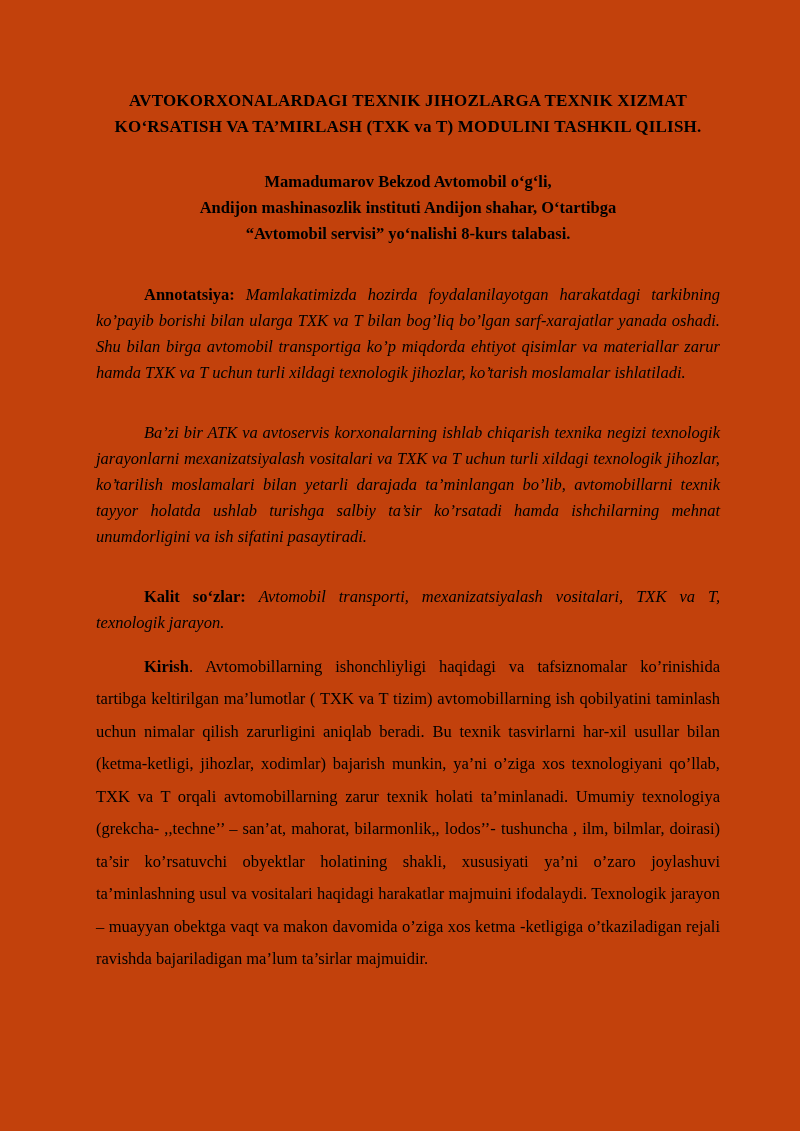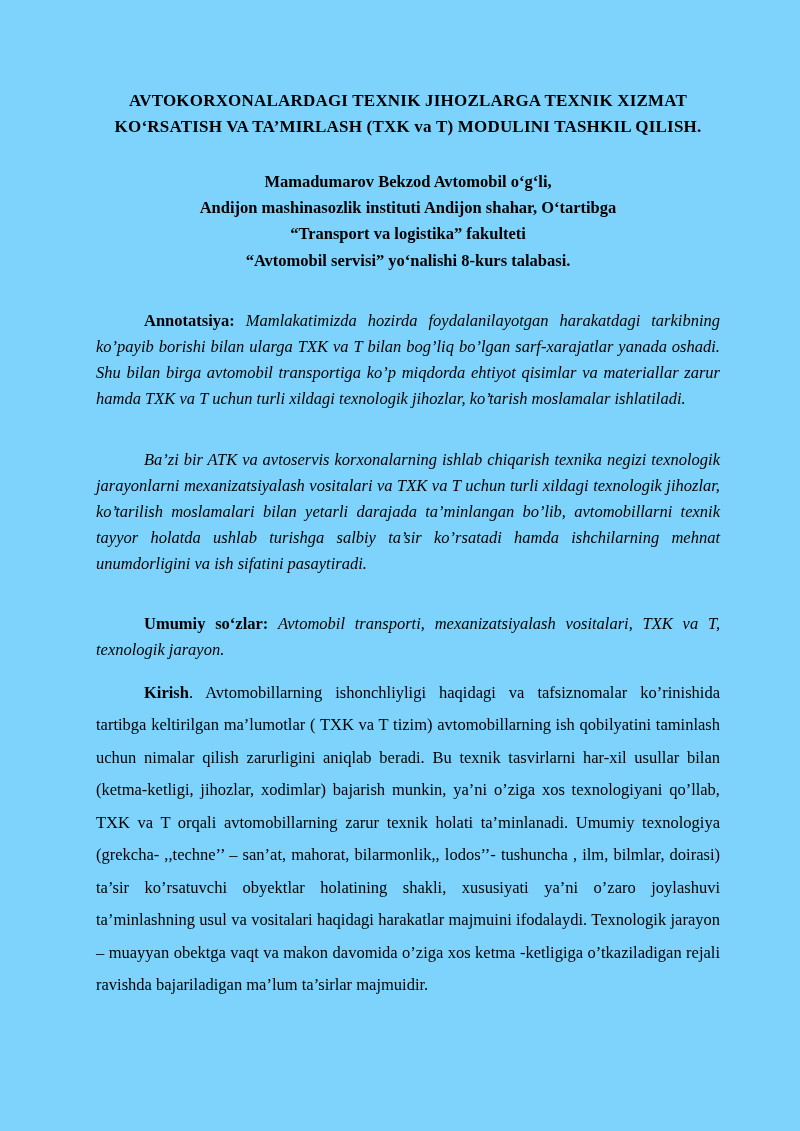--- a/index.html
+++ b/index.html
@@ -1,21 +1,21 @@
 <!DOCTYPE html>
 <html><head>
 <meta charset="utf-8">
 <style>
   * { margin: 0; padding: 0; box-sizing: border-box; }
   html, body { background: #e8e8e8; }
   body { display: flex; justify-content: center; }
   .page {
     width: 800px;
     height: 1131px;
-    background: #7dd3fc;
+    background: #c2410c;
     color: #000000;
     font-family: "Liberation Serif", "DejaVu Serif", serif;
     padding: 88px 80px 40px 96px;
     overflow: hidden;
   }
   .title {
     font-size: 17px;
     font-weight: bold;
     text-align: center;
     line-height: 1.55;
@@ -47,29 +47,28 @@
 </head>
 <body>
 
 <div class="page">
 
   <h1 class="title">AVTOKORXONALARDAGI TEXNIK JIHOZLARGA TEXNIK XIZMAT KO‘RSATISH VA TA’MIRLASH (TXK va T) MODULINI TASHKIL QILISH.</h1>
 
   <div class="authors">
     <p>Mamadumarov Bekzod Avtomobil o‘g‘li,</p>
     <p>Andijon mashinasozlik instituti Andijon shahar, O‘tartibga</p>
-    <p>“Transport va logistika” fakulteti</p>
     <p>“Avtomobil servisi” yo‘nalishi 8-kurs talabasi.</p>
   </div>
 
   <div class="body-text">
 
     <p class="para italic"><span class="bold upright">Annotatsiya:</span> <span>Mamlakatimizda hozirda foydalanilayotgan harakatdagi tarkibning ko’payib borishi bilan ularga TXK va T bilan bog’liq bo’lgan sarf-xarajatlar yanada oshadi. Shu bilan birga avtomobil transportiga ko’p miqdorda ehtiyot qisimlar va materiallar zarur hamda TXK va T uchun turli xildagi texnologik jihozlar,  ko’tarish moslamalar ishlatiladi.</span></p>
 
     <p class="para italic"><span>Ba’zi bir ATK va avtoservis korxonalarning ishlab chiqarish texnika negizi texnologik jarayonlarni mexanizatsiyalash vositalari va TXK va T uchun turli xildagi  texnologik jihozlar, ko’tarilish moslamalari bilan yetarli darajada ta’minlangan bo’lib, avtomobillarni texnik tayyor holatda ushlab turishga salbiy ta’sir ko’rsatadi hamda ishchilarning mehnat unumdorligini va ish sifatini pasaytiradi.</span></p>
 
-    <p class="para"><span class="bold">Umumiy so‘zlar:</span> <span class="italic">Avtomobil transporti, mexanizatsiyalash vositalari, TXK va T, texnologik jarayon.</span></p>
+    <p class="para"><span class="bold">Kalit so‘zlar:</span> <span class="italic">Avtomobil transporti, mexanizatsiyalash vositalari, TXK va T, texnologik jarayon.</span></p>
 
     <p class="para intro"><span class="bold">Kirish</span><span>. Avtomobillarning ishonchliyligi haqidagi va tafsiznomalar ko’rinishida tartibga keltirilgan ma’lumotlar ( TXK va T tizim) avtomobillarning ish qobilyatini taminlash uchun nimalar qilish zarurligini aniqlab beradi. Bu texnik tasvirlarni har-xil usullar bilan (ketma-ketligi, jihozlar, xodimlar) bajarish munkin, ya’ni o’ziga xos texnologiyani qo’llab, TXK va T orqali avtomobillarning zarur texnik holati ta’minlanadi. Umumiy texnologiya (grekcha- ,,techne’’ – san’at, mahorat, bilarmonlik,, lodos’’- tushuncha , ilm, bilmlar, doirasi) ta’sir ko’rsatuvchi obyektlar holatining shakli, xususiyati ya’ni o’zaro joylashuvi ta’minlashning usul va vositalari haqidagi harakatlar majmuini ifodalaydi. Texnologik jarayon – muayyan obektga vaqt va makon davomida o’ziga xos ketma -ketligiga o’tkaziladigan rejali ravishda bajariladigan ma’lum ta’sirlar majmuidir.</span></p>
 
   </div>
 
 </div>
 
 </body></html>

